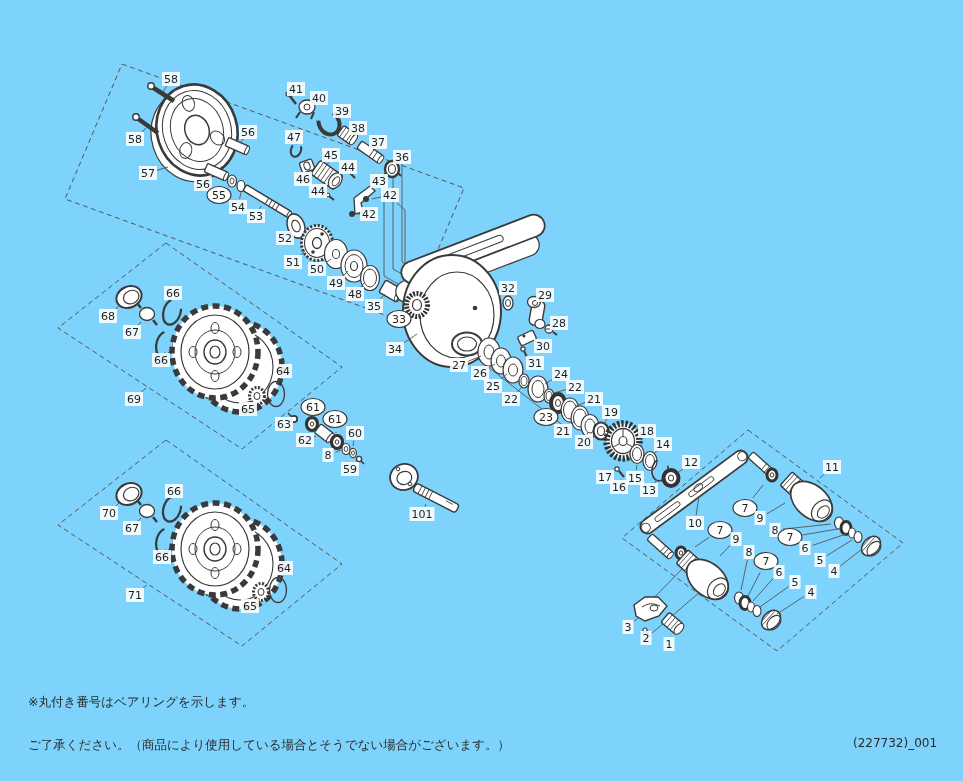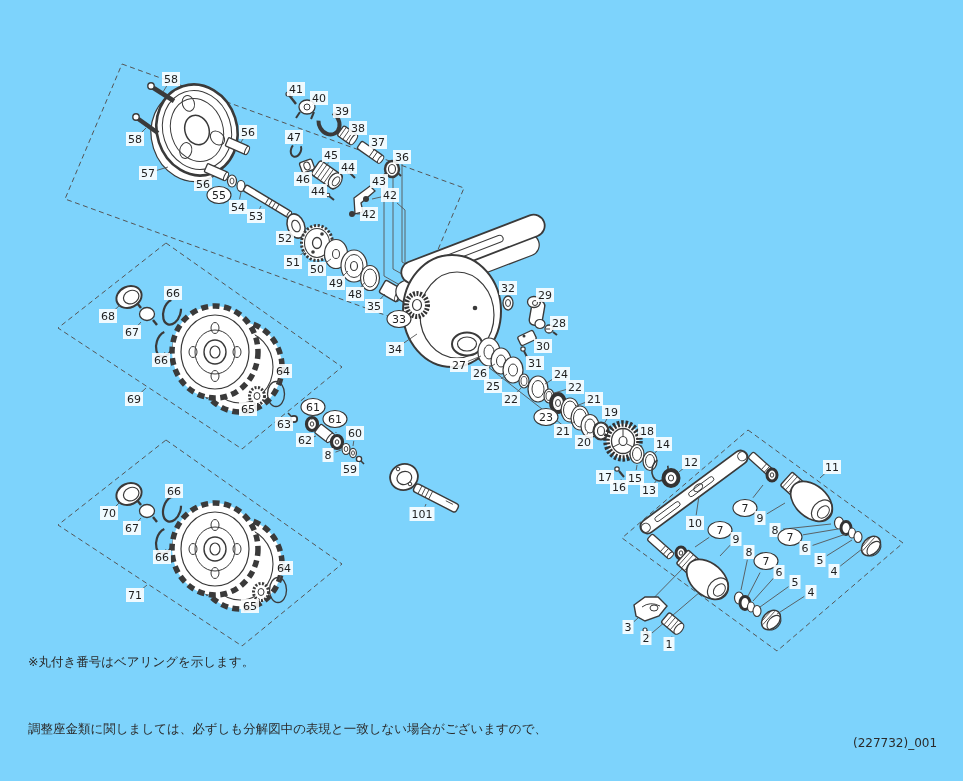--- a/index.html
+++ b/index.html
@@ -960,16 +960,16 @@
           <text x="284" y="572" class="label-text">64</text>
         </g>
         <g>
           <line x1="424.9711254108328" y1="506.5721864729179" x2="426" y2="504" class="leader"></line>
           <rect x="409.5" y="507" width="25" height="14" class="label-halo"></rect>
           <text x="422" y="518" class="label-text">101</text>
         </g>
       </g>
 </svg>
 
-<div class="foot" style="left:28px;top:654px">※丸付き番号はベアリングを示します。</div>
-<div class="foot" style="left:28px;top:721px">調整座金類に関しましては、必ずしも分解図中の表現と一致しない場合がございますので、</div>
+<div class="foot" style="left:28px;top:694px">※丸付き番号はベアリングを示します。</div>
+<div class="foot" style="left:28px;top:737px">ご了承ください。（商品により使用している場合とそうでない場合がございます。）</div>
 <div class="foot" style="left:853px;top:736px;font-size:12px">(227732)_001</div>
 </div>
 
 </body></html>

